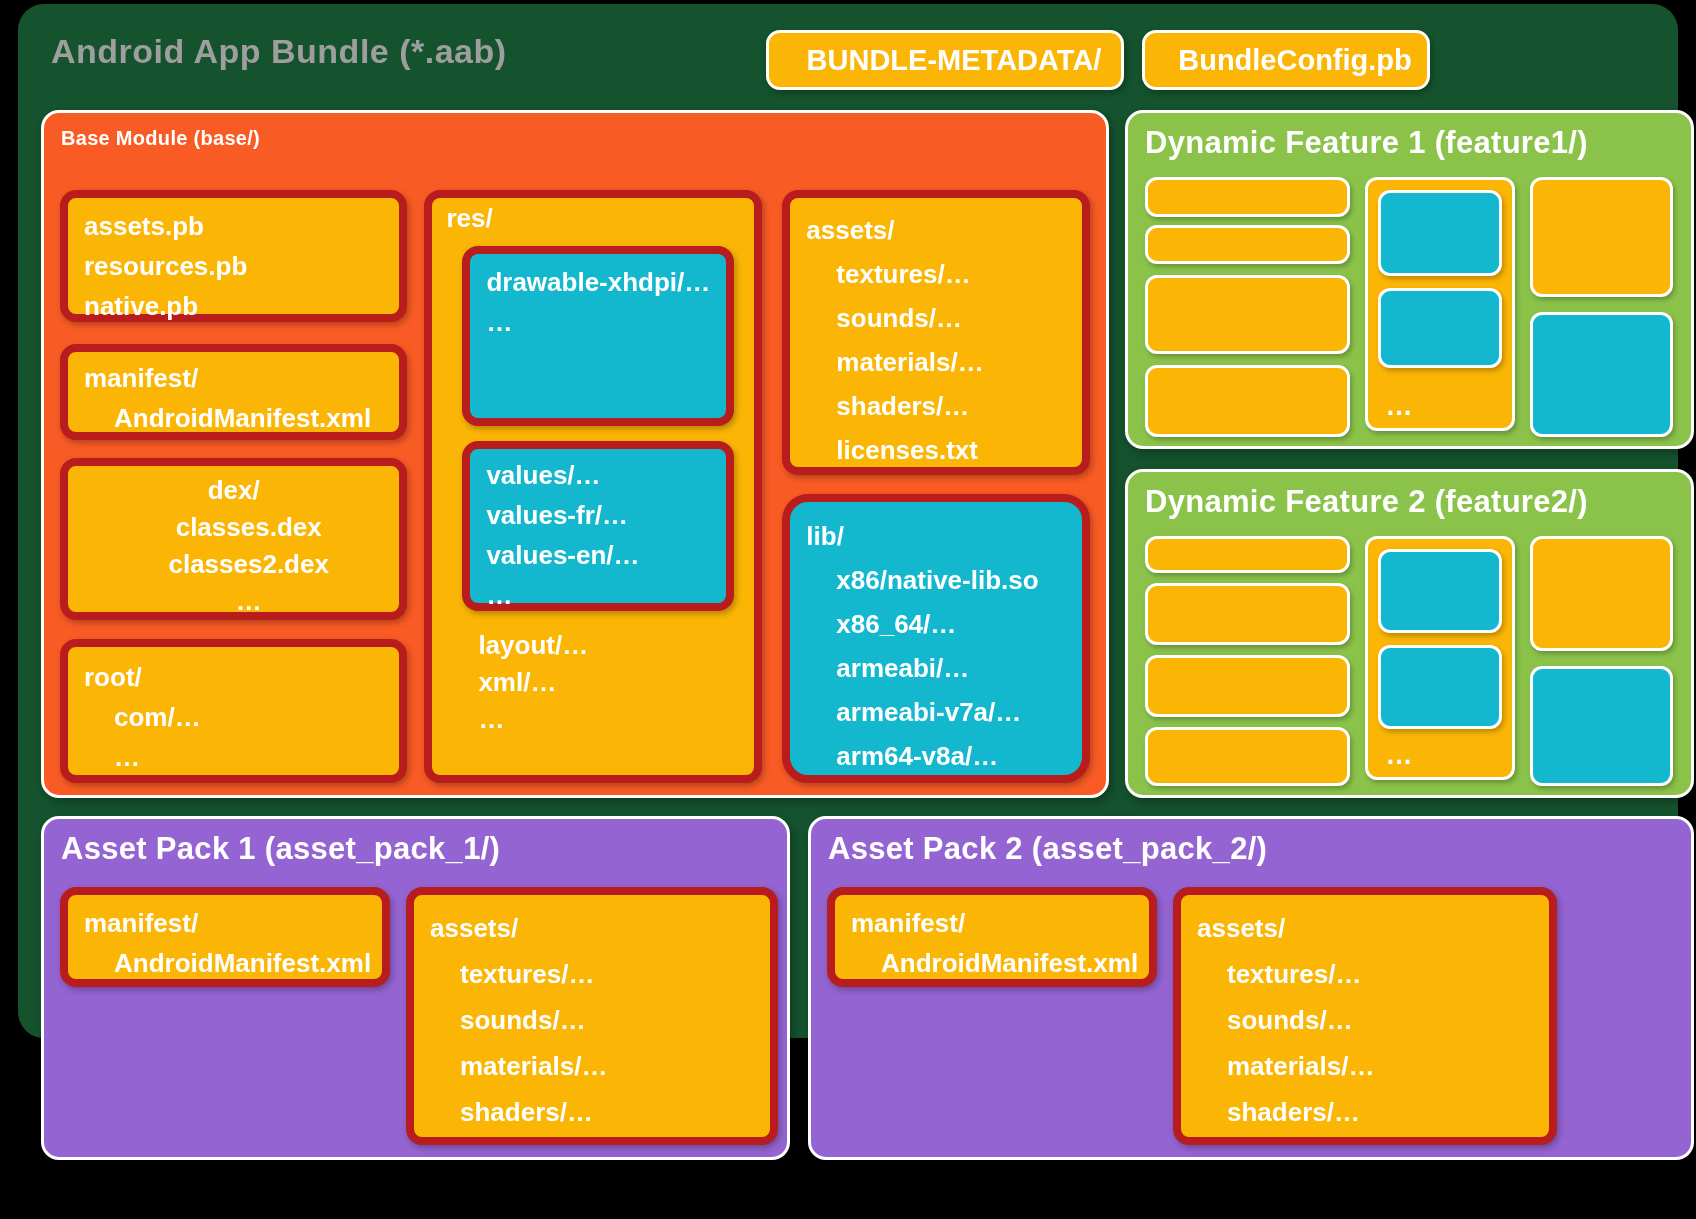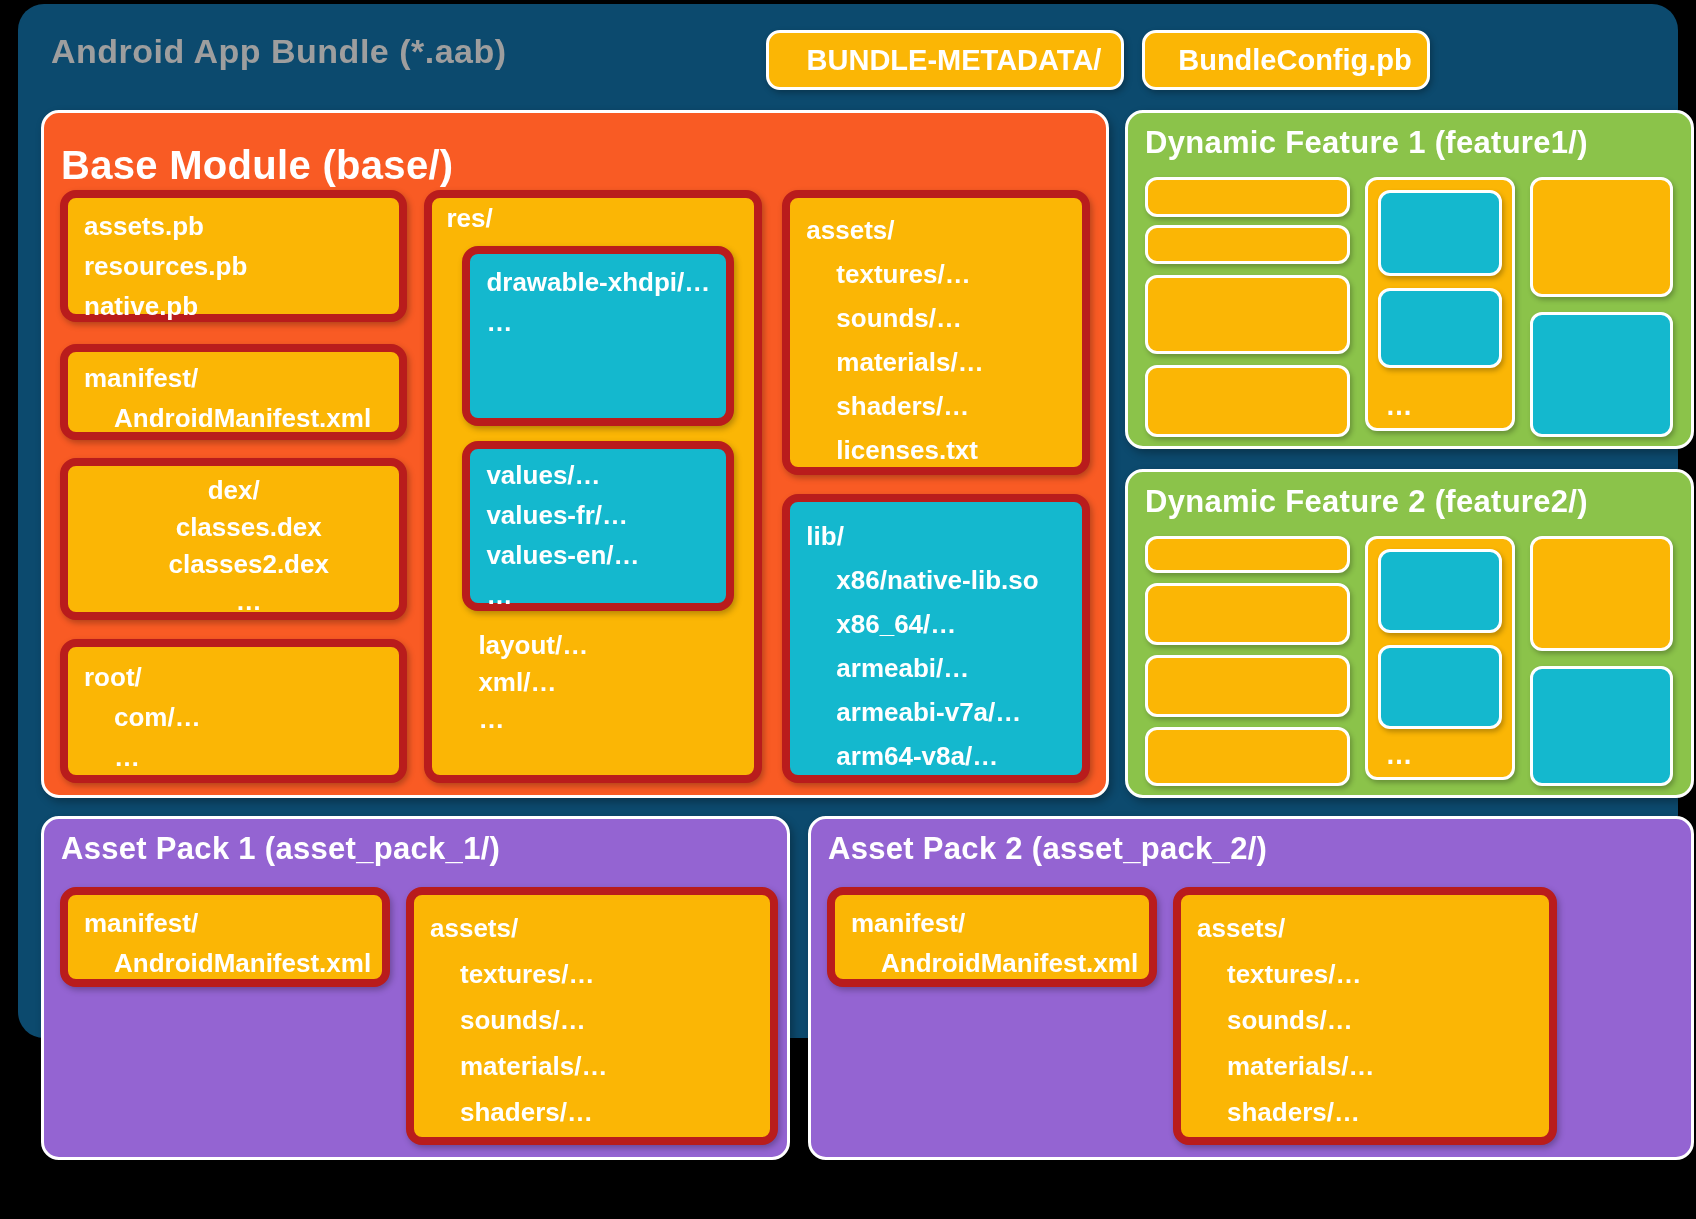--- a/index.html
+++ b/index.html
@@ -2,41 +2,41 @@
 <html style="--orange: #F95B24; --yellow: #FBB605; --cyan: #14B8CE; --green: #8BC34A; --purple: #9464D2;"><head>
 <meta charset="utf-8">
 <style>
   html,body{margin:0;padding:0;}
   body{
     width:1696px;height:1219px;background:#000;position:relative;overflow:hidden;
     font-family:"Liberation Sans", sans-serif;font-weight:bold;
   }
   .canvas{
     position:absolute;left:18px;top:4px;width:1660px;height:1034px;
-    background:#0c4a6e;border-radius:26px;
+    background:#14532d;border-radius:26px;
   }
   .app-title{
     position:absolute;left:33px;top:28px;font-size:34px;color:#9E9E9E;letter-spacing:0.5px;
   }
   .pill-btn{
     position:absolute;height:60px;background:var(--yellow);border:3px solid #fff;border-radius:14px;
     box-sizing:border-box;display:flex;align-items:center;justify-content:center;
     color:#fff;font-size:29px;box-shadow:2px 3px 6px rgba(0,0,0,.28);padding-left:18px;
   }
   #btn-metadata{left:748px;top:26px;width:358px;}
   #btn-config{left:1124px;top:26px;width:288px;}
 
   .module{
     position:absolute;border:3px solid #fff;border-radius:18px;box-sizing:border-box;
     box-shadow:3px 4px 8px rgba(0,0,0,.3);
   }
   .module-title{position:absolute;left:17px;top:12px;font-size:31px;color:#fff;letter-spacing:0.3px;}
 
   #base-module{left:23px;top:106px;width:1068px;height:688px;background:var(--orange);}
-  #base-module .module-title{top:30px;font-size:40px;}
+  #base-module .module-title{top:14px;font-size:20px;}
   .base-cols{position:absolute;left:16px;top:77px;right:16px;bottom:15px;display:flex;}
   .bcol{position:relative;}
   .bcol1{width:350px;margin-right:17px;}
   .bcol2{width:338px;margin-right:20px;}
   .bcol3{width:310px;}
 
   .ybox,.cyanbox{
     border:8px solid #b91c1c;border-radius:16px;box-sizing:border-box;
     box-shadow:2px 3px 6px rgba(0,0,0,.28);color:#fff;
   }
@@ -52,21 +52,21 @@
   #root-box{height:144px;margin-top:19px;padding:10px 16px;}
 
   #res-box{height:593px;padding:0 14px;}
   #drawable-box{margin:8px 6px 0 16px;height:180px;padding:8px 16px;}
   #values-box{margin:15px 6px 0 16px;height:170px;padding:6px 16px;}
   #res-tail{margin-top:16px;padding-left:32px;}
   #res-tail .line{line-height:37px;}
 
   #assets-box{height:285px;padding:10px 16px;}
   #assets-box .line{line-height:44px;}
-  #lib-box{height:289px;margin-top:19px;padding:12px 16px;}
+  #lib-box{height:289px;margin-top:19px;padding:12px 16px;border-radius:26px;}
   #lib-box .line{line-height:44px;}
 
   .feature{left:1107px;width:569px;background:var(--green);}
   #feature1{top:106px;height:339px;}
   #feature2{top:465px;height:329px;}
   .mini-cols{position:absolute;left:17px;top:64px;right:18px;bottom:15px;display:flex;}
   .mcolA{width:207px;margin-right:15px;}
   .mcolB{width:152px;margin-right:15px;position:relative;}
   .mcolC{width:145px;}
   .mini{border:3px solid #fff;border-radius:12px;box-sizing:border-box;box-shadow:2px 3px 5px rgba(0,0,0,.25);}

